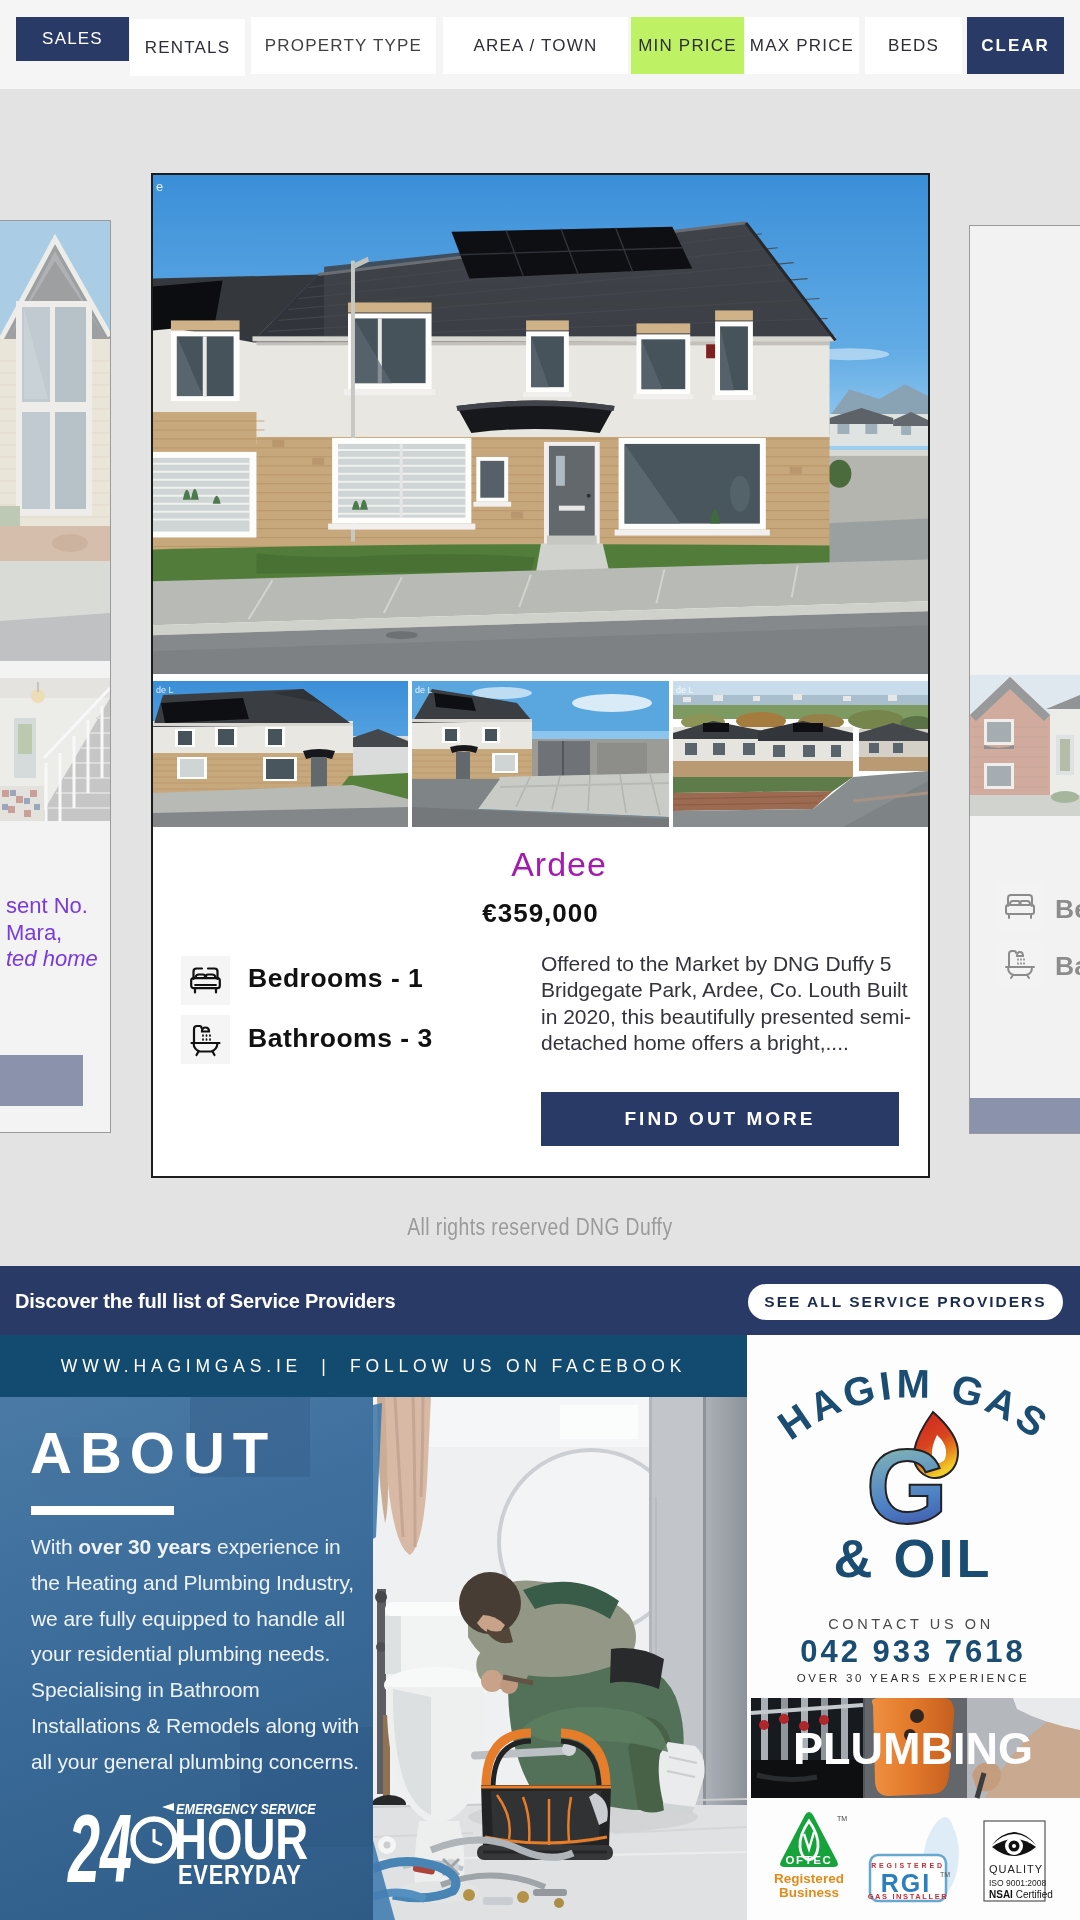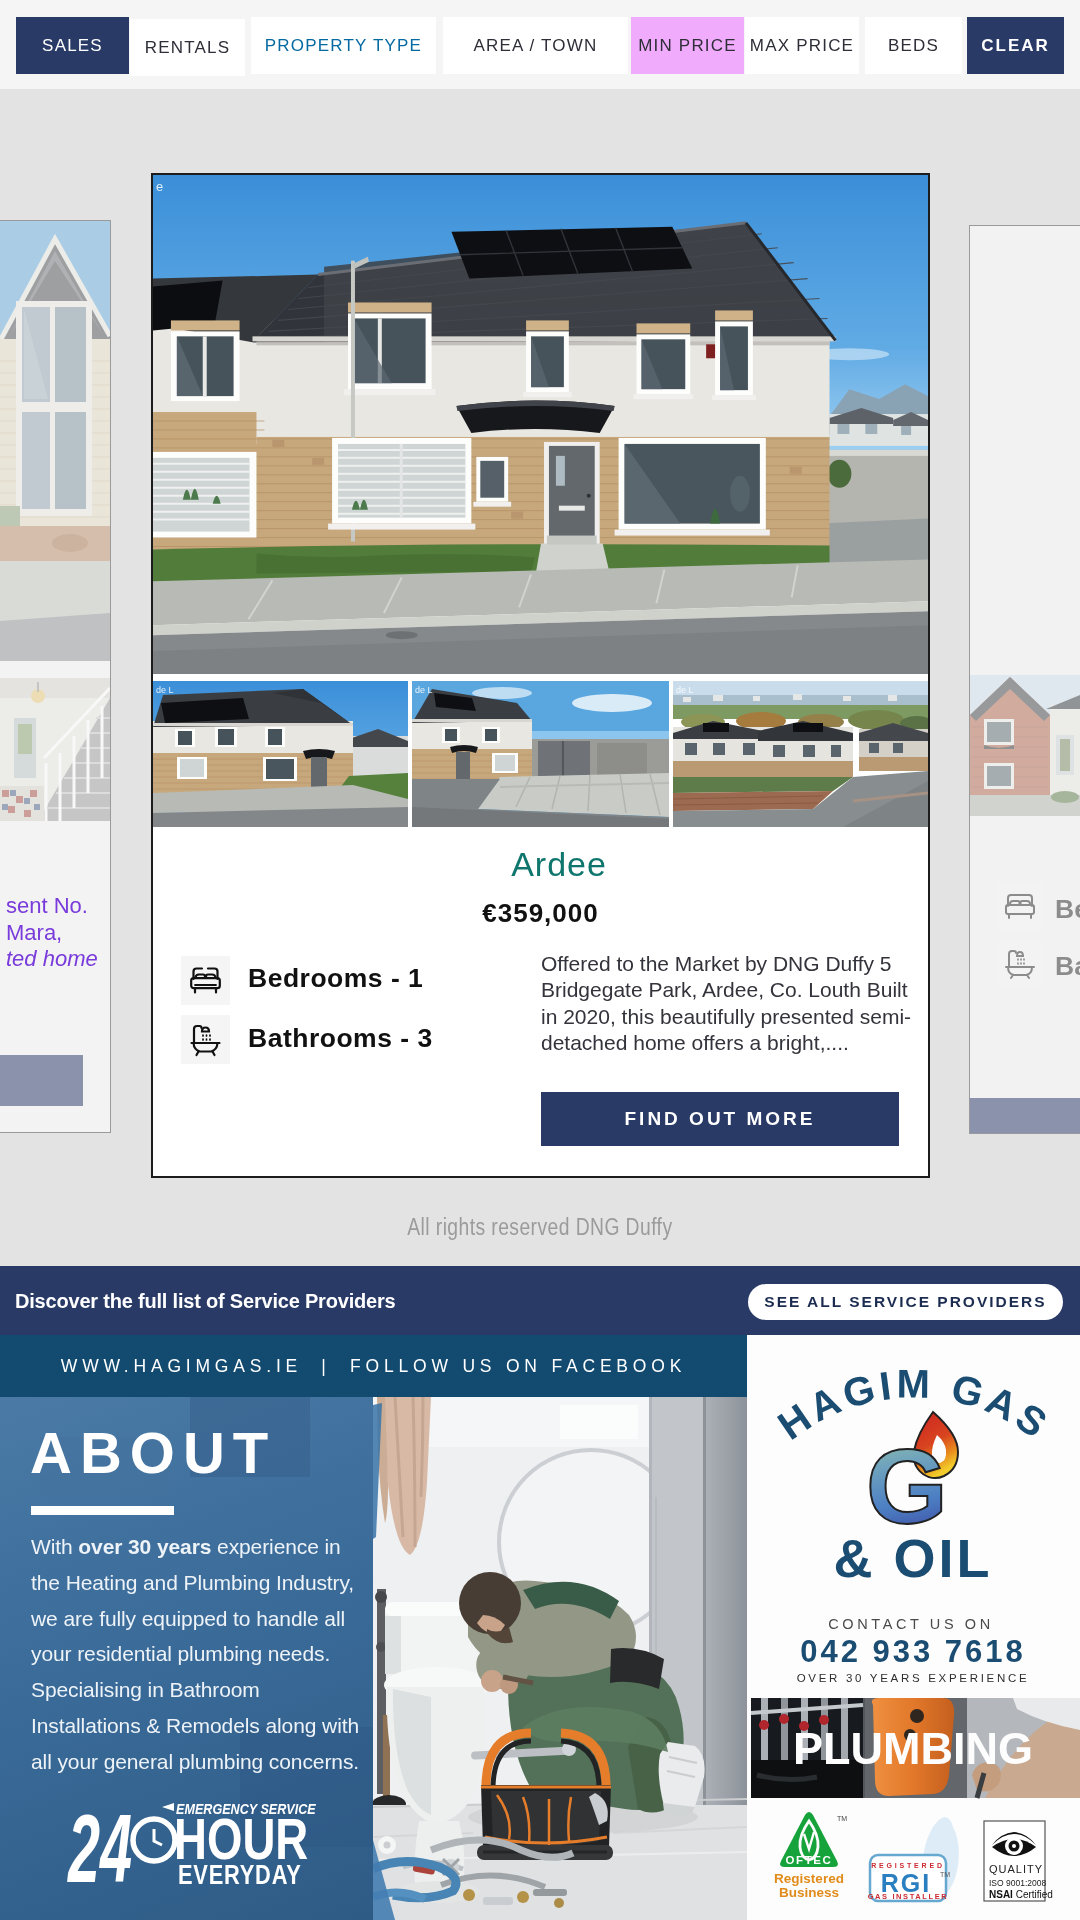--- a/index.html
+++ b/index.html
@@ -6,29 +6,29 @@
   body{width:1080px;height:1920px;position:relative;overflow:hidden;
        font-family:"Liberation Sans",sans-serif;background:#e3e3e3;}
   .abs{position:absolute;}
   .navy{background:#293a67;}
 </style>
 </head>
 <body>
 
 <div class="abs" style="left:0;top:0;width:1080px;height:89px;background:#f4f5f4;"></div>
 
-<div class="abs navy" style="left:16px;top:17px;width:113px;height:57px;display:flex;align-items:center;justify-content:center;color:#fff;font-size:17px;letter-spacing:1.2px;">SALES</div>
+<div class="abs navy" style="left:16px;top:17px;width:113px;height:44px;display:flex;align-items:center;justify-content:center;color:#fff;font-size:17px;letter-spacing:1.2px;">SALES</div>
 
 <div class="abs" style="left:130px;top:19px;width:115px;height:57px;background:#fff;display:flex;align-items:center;justify-content:center;color:#2e2e38;font-size:17px;letter-spacing:1.2px;">RENTALS</div>
 
-<div class="abs" style="left:251px;top:17px;width:185px;height:57px;background:#fff;display:flex;align-items:center;justify-content:center;color:#0369a1;font-size:17px;letter-spacing:1.2px;">PROPERTY TYPE</div>
+<div class="abs" style="left:251px;top:17px;width:185px;height:57px;background:#fff;display:flex;align-items:center;justify-content:center;color:#404040;font-size:17px;letter-spacing:1.2px;">PROPERTY TYPE</div>
 
 <div class="abs" style="left:443px;top:17px;width:185px;height:57px;background:#fff;display:flex;align-items:center;justify-content:center;color:#2e2e38;font-size:17px;letter-spacing:1.2px;">AREA / TOWN</div>
 
-<div class="abs" style="left:631px;top:17px;width:113px;height:57px;background:#f0abfc;display:flex;align-items:center;justify-content:center;color:#2e2e38;font-size:17px;letter-spacing:1.2px;">MIN PRICE</div>
+<div class="abs" style="left:631px;top:17px;width:113px;height:57px;background:#bef264;display:flex;align-items:center;justify-content:center;color:#2e2e38;font-size:17px;letter-spacing:1.2px;">MIN PRICE</div>
 
 <div class="abs" style="left:745px;top:17px;width:114px;height:57px;background:#fff;display:flex;align-items:center;justify-content:center;color:#2e2e38;font-size:17px;letter-spacing:1.2px;">MAX PRICE</div>
 
 <div class="abs" style="left:865px;top:17px;width:97px;height:57px;background:#fff;display:flex;align-items:center;justify-content:center;color:#2e2e38;font-size:17px;letter-spacing:1.2px;">BEDS</div>
 
 <div class="abs navy" style="left:967px;top:17px;width:97px;height:57px;display:flex;align-items:center;justify-content:center;color:#fff;font-size:17px;font-weight:bold;letter-spacing:2px;">CLEAR</div>
 
 <div class="abs" style="left:0;top:220px;width:111px;height:913px;background:#f2f3f2;border:1px solid #9a9a9a;border-left:none;box-sizing:border-box;"></div>
 
 <svg class="abs" style="left:0;top:221px;opacity:0.5;" width="110" height="440" viewBox="0 0 110 440">
@@ -491,21 +491,21 @@
   <g stroke="#8a5a42" stroke-width="1">
       <path d="M0,118 L150,115 M0,124 L145,122"></path>
     </g>
 
   <polygon points="140,128 180,96 255,90 255,146 0,146 0,130" fill="#888d8f"></polygon>
   <polygon points="170,146 255,100 255,146" fill="#7e8385"></polygon>
   <path d="M180,120 L255,112" stroke="#a59284" stroke-width="3" fill="none"></path>
   <text x="3" y="12" font-size="9" fill="#fff" opacity="0.85">de L</text>
 </svg>
 
-<div class="abs" style="left:151px;top:845px;width:816px;text-align:center;font-size:34px;color:#0f766e;letter-spacing:1px;">Ardee</div>
+<div class="abs" style="left:151px;top:845px;width:816px;text-align:center;font-size:34px;color:#a21caf;letter-spacing:1px;">Ardee</div>
 
 <div class="abs" style="left:151px;top:898px;width:779px;text-align:center;font-size:26px;font-weight:bold;color:#111;letter-spacing:1px;">€359,000</div>
 
 <div class="abs" style="left:181px;top:956px;width:49px;height:49px;background:#f5f5f5;"></div>
 <svg class="abs" style="left:189px;top:965px;" width="33" height="31" viewBox="0 0 33 31">
   <g fill="none" stroke="#111" stroke-width="2.2" stroke-linecap="round">
     <path d="M4.5,14 L4.5,6.5 Q4.5,3.5 7.5,3.5 L13,3.5 M19,3.5 L25.5,3.5 Q28.5,3.5 28.5,6.5 L28.5,14"></path>
     <path d="M6.5,13 Q6.5,9.5 10,9.5 L14,9.5 Q16,9.5 16,11.5 L16,12.5 M17,12.5 L17,11.5 Q17,9.5 19,9.5 L23,9.5 Q26.5,9.5 26.5,13"></path>
     <rect x="2.2" y="13.2" width="28.6" height="10" rx="2.4"></rect>
     <path d="M6,23.5 L6,27.5 M27,23.5 L27,27.5"></path>

